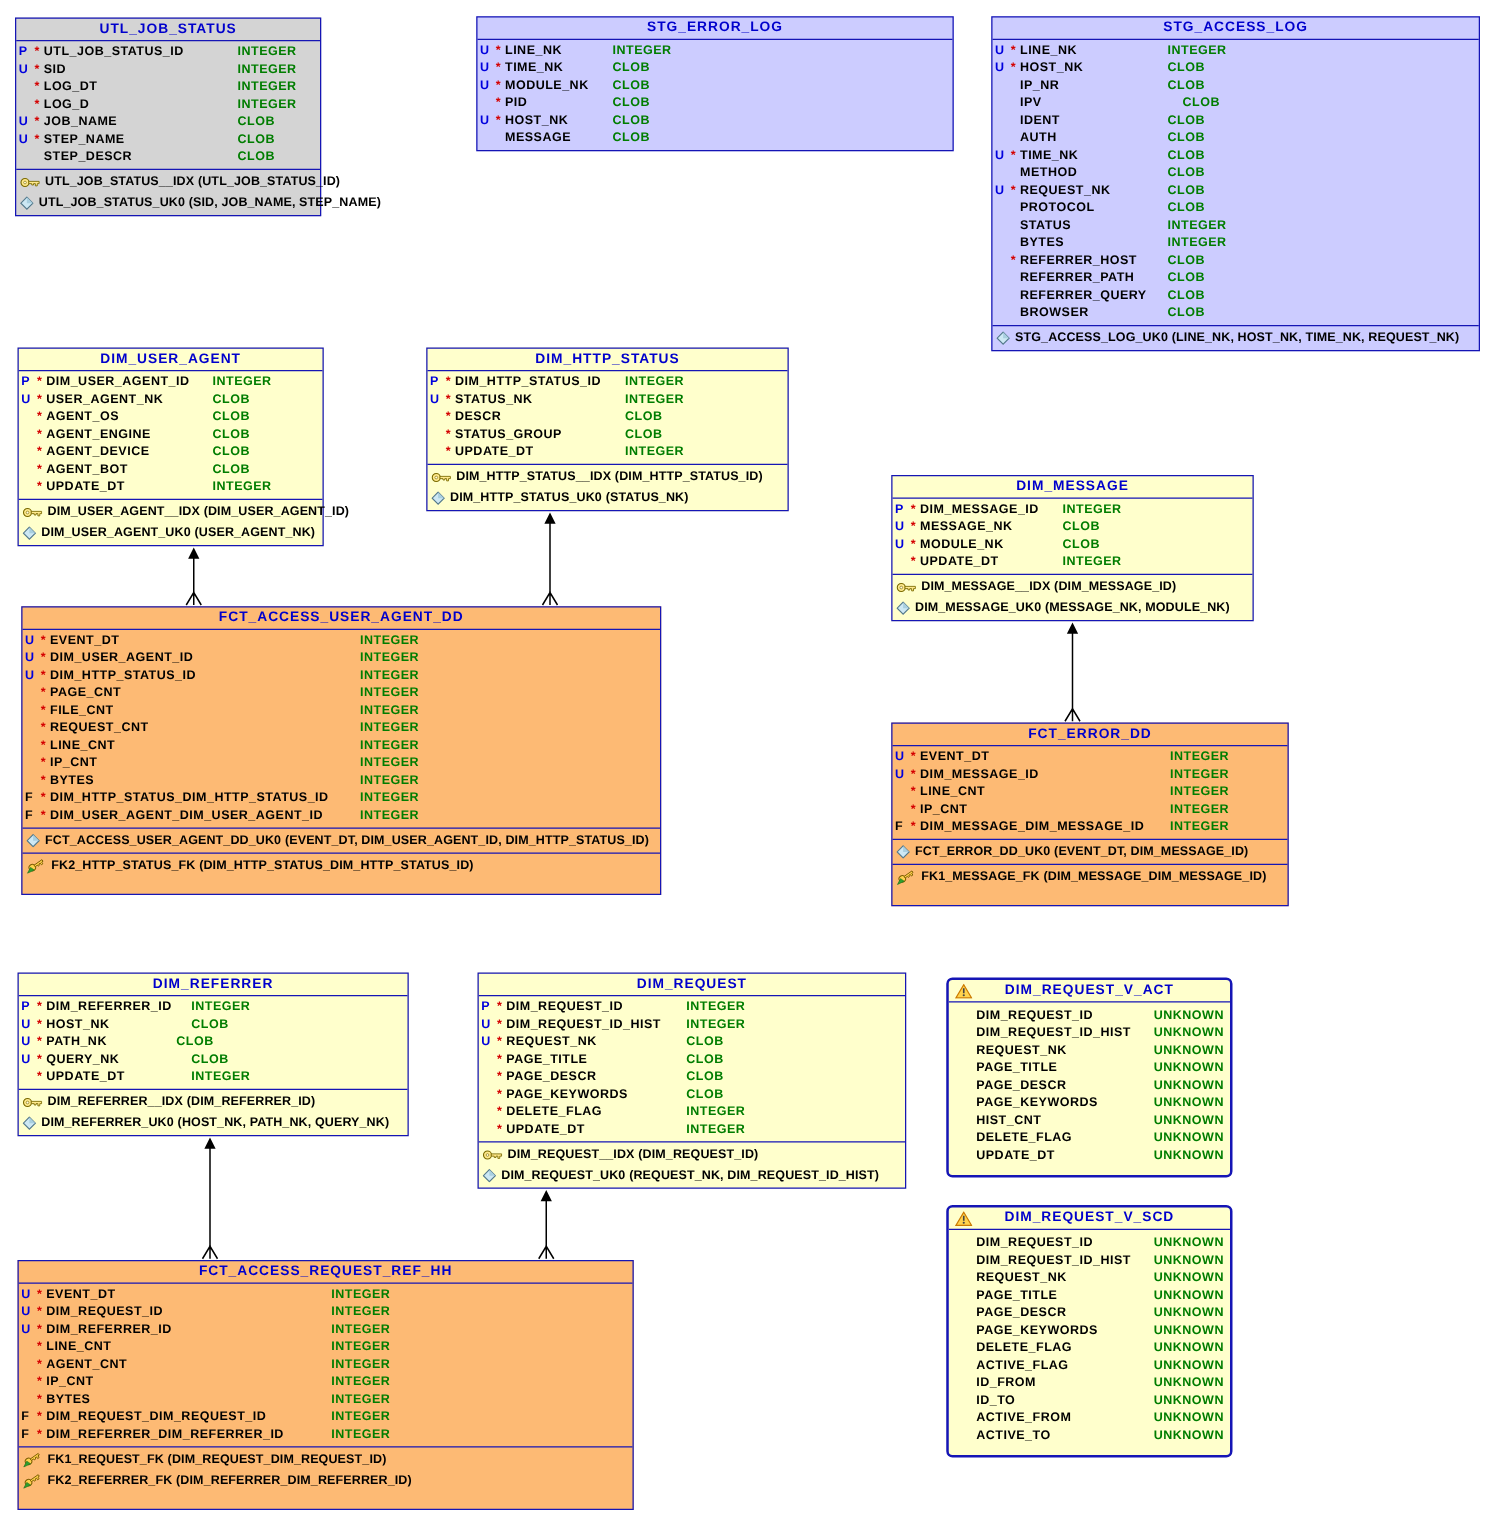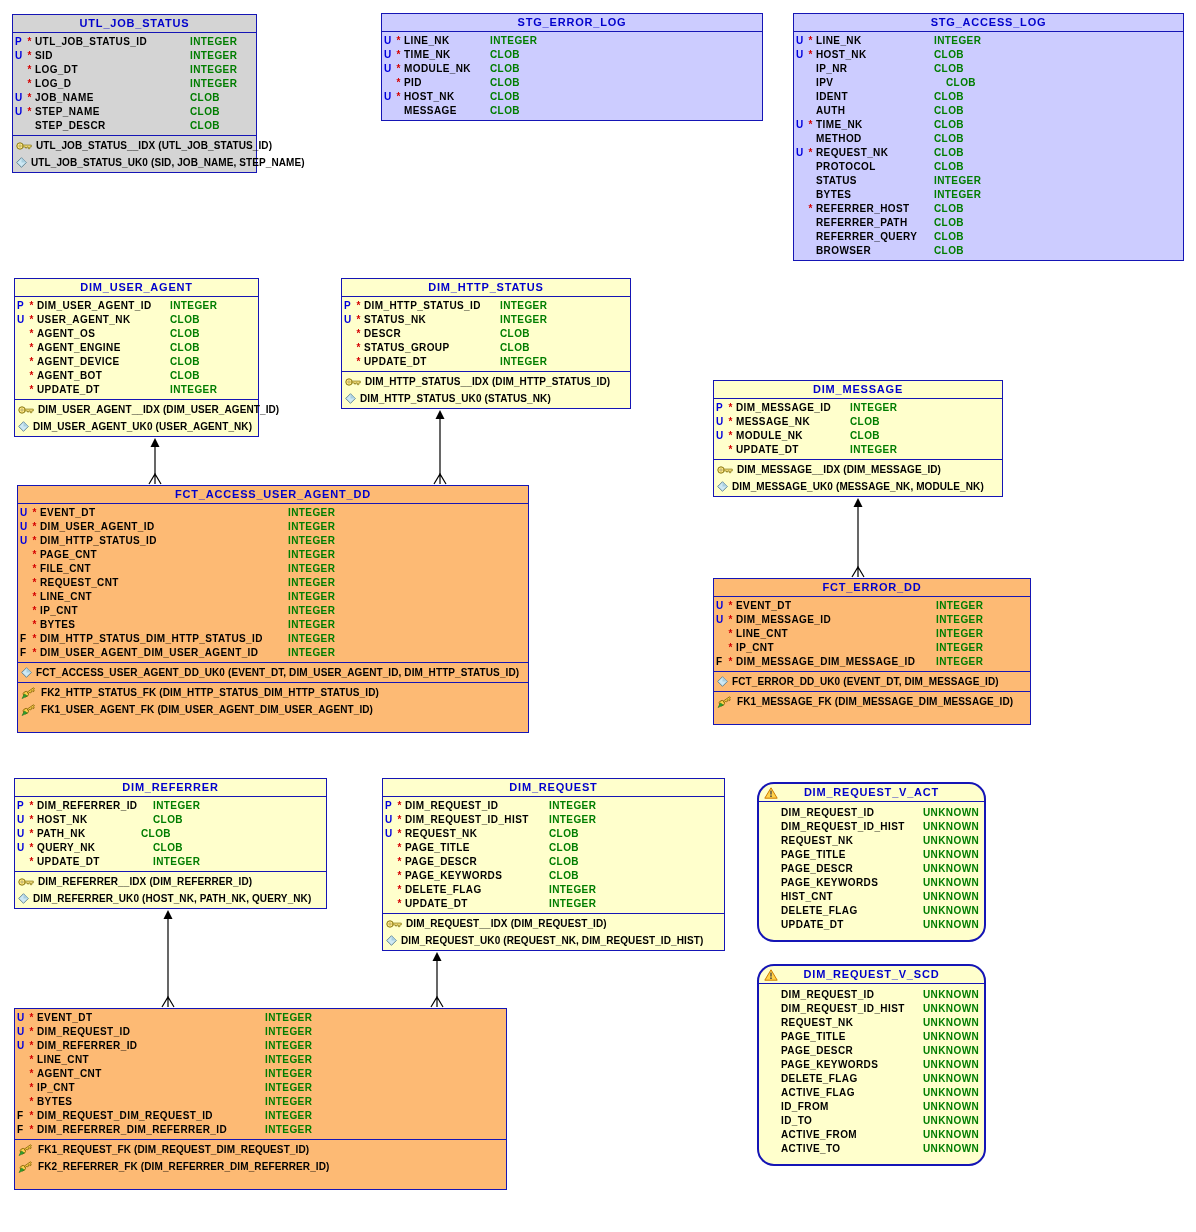--- a/index.html
+++ b/index.html
@@ -5,21 +5,21 @@
   *{box-sizing:border-box;margin:0;padding:0}
   html,body{background:#ffffff}
   body{font-family:"Liberation Sans",sans-serif}
   #canvas{position:relative;width:1196px;height:1232px;background:#ffffff;overflow:hidden}
 
   .tbl{position:absolute;border:1px solid #1515b5;font-size:10px;font-weight:bold;color:#000;background:#fff;cursor:pointer}
   .tbl.gray{background:#d4d4d4}
   .tbl.lavender{background:#ccccff}
   .tbl.yellow{background:#ffffcc}
   .tbl.green{background:#fdba74}
-  .tbl.view{border-radius:17px;border-width:2px;overflow:hidden}
+  .tbl.view{border-radius:5px;border-width:2px;overflow:hidden}
 
   .hdr{position:relative;height:18px;line-height:17px;text-align:center;border-bottom:1px solid #1515b5;color:#0000cc;font-size:11px;letter-spacing:.8px}
   .hdr .warnic{position:absolute;left:5px;top:3px}
 
   .cols{padding:2px 0}
   .view .cols{padding:4px 0 8px}
   .crow{display:flex;height:14px;line-height:14px;white-space:nowrap}
   .k{flex:none;width:11px;padding-left:2px;color:#0000dd}
   .k.f{color:#000}
   .req{flex:none;width:11px;text-align:center;color:#d40000}
@@ -266,20 +266,30 @@
           <span class="nm" style="width:118px">REFERRER_QUERY</span>
           <span class="ty">CLOB</span>
         </div>
         <div class="crow">
           <span class="k"></span>
           <span class="req"></span>
           <span class="nm" style="width:118px">BROWSER</span>
           <span class="ty">CLOB</span>
         </div>
       </div>
+      <div class="sect idxs">
+        <div class="frow">
+          <svg class="ic" width="11" height="11" viewBox="0 0 11 11">
+            <path d="M5.5 0.7 L10.3 5.5 L5.5 10.3 L0.7 5.5 Z" fill="#cde8f4" stroke="#557a8c" stroke-width="0.9"></path>
+            <path d="M5.5 0.7 L10.3 5.5 L5.5 5.5 Z" fill="#a9cfe0"></path>
+          </svg>
+          <span class="iname">STG_ACCESS_LOG_UK0</span>
+          <span class="icols">(LINE_NK, HOST_NK, TIME_NK, REQUEST_NK)</span>
+        </div>
+      </div>
     </div>
     <div class="tbl yellow" id="tbl-DIM_USER_AGENT" style="left:14px;top:278px;width:245px">
       <div class="hdr"><span class="ttl">DIM_USER_AGENT</span></div>
       <div class="cols">
         <div class="crow">
           <span class="k">P</span>
           <span class="req">*</span>
           <span class="nm" style="width:133px">DIM_USER_AGENT_ID</span>
           <span class="ty">INTEGER</span>
         </div>
@@ -527,436 +537,426 @@
           <svg class="ic" width="16" height="13" viewBox="0 0 16 13">
             <g transform="rotate(-35 7 6)">
               <ellipse cx="4" cy="6.5" rx="2.6" ry="2.6" fill="#ffd24d" stroke="#7a5c00" stroke-width="0.8"></ellipse>
               <path d="M6.3 5.7 H14 V7.2 H12.7 V8.8 H11.3 V7.2 H9.9 V8.2 H8.5 V7.2 H6.3 Z" fill="#ffd24d" stroke="#7a5c00" stroke-width="0.7"></path>
             </g>
             <path d="M1 12.6 L6.4 10 L3.4 7.9 Z" fill="#2ea02e" stroke="#1c6e1c" stroke-width="0.5"></path>
           </svg>
           <span class="iname">FK2_HTTP_STATUS_FK</span>
           <span class="icols">(DIM_HTTP_STATUS_DIM_HTTP_STATUS_ID)</span>
         </div>
+      </div>
+    </div>
+    <div class="tbl green" id="tbl-FCT_ERROR_DD" style="left:713px;top:578px;width:318px">
+      <div class="hdr"><span class="ttl">FCT_ERROR_DD</span></div>
+      <div class="cols">
+        <div class="crow">
+          <span class="k">U</span>
+          <span class="req">*</span>
+          <span class="nm" style="width:200px">EVENT_DT</span>
+          <span class="ty">INTEGER</span>
+        </div>
+        <div class="crow">
+          <span class="k">U</span>
+          <span class="req">*</span>
+          <span class="nm" style="width:200px">DIM_MESSAGE_ID</span>
+          <span class="ty">INTEGER</span>
+        </div>
+        <div class="crow">
+          <span class="k"></span>
+          <span class="req">*</span>
+          <span class="nm" style="width:200px">LINE_CNT</span>
+          <span class="ty">INTEGER</span>
+        </div>
+        <div class="crow">
+          <span class="k"></span>
+          <span class="req">*</span>
+          <span class="nm" style="width:200px">IP_CNT</span>
+          <span class="ty">INTEGER</span>
+        </div>
+        <div class="crow">
+          <span class="k f">F</span>
+          <span class="req">*</span>
+          <span class="nm" style="width:200px">DIM_MESSAGE_DIM_MESSAGE_ID</span>
+          <span class="ty">INTEGER</span>
+        </div>
+      </div>
+      <div class="sect idxs">
+        <div class="frow">
+          <svg class="ic" width="11" height="11" viewBox="0 0 11 11">
+            <path d="M5.5 0.7 L10.3 5.5 L5.5 10.3 L0.7 5.5 Z" fill="#cde8f4" stroke="#557a8c" stroke-width="0.9"></path>
+            <path d="M5.5 0.7 L10.3 5.5 L5.5 5.5 Z" fill="#a9cfe0"></path>
+          </svg>
+          <span class="iname">FCT_ERROR_DD_UK0</span>
+          <span class="icols">(EVENT_DT, DIM_MESSAGE_ID)</span>
+        </div>
+      </div>
+      <div class="sect fks">
         <div class="frow">
           <svg class="ic" width="16" height="13" viewBox="0 0 16 13">
             <g transform="rotate(-35 7 6)">
               <ellipse cx="4" cy="6.5" rx="2.6" ry="2.6" fill="#ffd24d" stroke="#7a5c00" stroke-width="0.8"></ellipse>
               <path d="M6.3 5.7 H14 V7.2 H12.7 V8.8 H11.3 V7.2 H9.9 V8.2 H8.5 V7.2 H6.3 Z" fill="#ffd24d" stroke="#7a5c00" stroke-width="0.7"></path>
             </g>
             <path d="M1 12.6 L6.4 10 L3.4 7.9 Z" fill="#2ea02e" stroke="#1c6e1c" stroke-width="0.5"></path>
           </svg>
-          <span class="iname">FK1_USER_AGENT_FK</span>
-          <span class="icols">(DIM_USER_AGENT_DIM_USER_AGENT_ID)</span>
-        </div>
-      </div>
-    </div>
-    <div class="tbl green" id="tbl-FCT_ERROR_DD" style="left:713px;top:578px;width:318px">
-      <div class="hdr"><span class="ttl">FCT_ERROR_DD</span></div>
-      <div class="cols">
-        <div class="crow">
-          <span class="k">U</span>
-          <span class="req">*</span>
-          <span class="nm" style="width:200px">EVENT_DT</span>
-          <span class="ty">INTEGER</span>
-        </div>
-        <div class="crow">
-          <span class="k">U</span>
-          <span class="req">*</span>
-          <span class="nm" style="width:200px">DIM_MESSAGE_ID</span>
-          <span class="ty">INTEGER</span>
-        </div>
-        <div class="crow">
-          <span class="k"></span>
-          <span class="req">*</span>
-          <span class="nm" style="width:200px">LINE_CNT</span>
-          <span class="ty">INTEGER</span>
-        </div>
-        <div class="crow">
-          <span class="k"></span>
-          <span class="req">*</span>
-          <span class="nm" style="width:200px">IP_CNT</span>
-          <span class="ty">INTEGER</span>
-        </div>
-        <div class="crow">
-          <span class="k f">F</span>
-          <span class="req">*</span>
-          <span class="nm" style="width:200px">DIM_MESSAGE_DIM_MESSAGE_ID</span>
+          <span class="iname">FK1_MESSAGE_FK</span>
+          <span class="icols">(DIM_MESSAGE_DIM_MESSAGE_ID)</span>
+        </div>
+      </div>
+    </div>
+    <div class="tbl yellow" id="tbl-DIM_REFERRER" style="left:14px;top:778px;width:313px">
+      <div class="hdr"><span class="ttl">DIM_REFERRER</span></div>
+      <div class="cols">
+        <div class="crow">
+          <span class="k">P</span>
+          <span class="req">*</span>
+          <span class="nm" style="width:116px">DIM_REFERRER_ID</span>
+          <span class="ty">INTEGER</span>
+        </div>
+        <div class="crow">
+          <span class="k">U</span>
+          <span class="req">*</span>
+          <span class="nm" style="width:116px">HOST_NK</span>
+          <span class="ty">CLOB</span>
+        </div>
+        <div class="crow">
+          <span class="k">U</span>
+          <span class="req">*</span>
+          <span class="nm" style="width:104px">PATH_NK</span>
+          <span class="ty">CLOB</span>
+        </div>
+        <div class="crow">
+          <span class="k">U</span>
+          <span class="req">*</span>
+          <span class="nm" style="width:116px">QUERY_NK</span>
+          <span class="ty">CLOB</span>
+        </div>
+        <div class="crow">
+          <span class="k"></span>
+          <span class="req">*</span>
+          <span class="nm" style="width:116px">UPDATE_DT</span>
           <span class="ty">INTEGER</span>
         </div>
       </div>
       <div class="sect idxs">
+        <div class="frow">
+          <svg class="ic" width="16" height="10" viewBox="0 0 16 10">
+            <ellipse cx="4" cy="5" rx="3.2" ry="3.2" fill="#ffe98c" stroke="#7a6a00" stroke-width="0.9"></ellipse>
+            <circle cx="4" cy="5" r="1.1" fill="#fffbe0" stroke="#7a6a00" stroke-width="0.5"></circle>
+            <path d="M7 4.1 H15.3 V5.9 H13.8 V7.7 H12.3 V5.9 H10.8 V7 H9.4 V5.9 H7 Z" fill="#ffe98c" stroke="#7a6a00" stroke-width="0.7"></path>
+          </svg>
+          <span class="iname">DIM_REFERRER__IDX</span>
+          <span class="icols">(DIM_REFERRER_ID)</span>
+        </div>
         <div class="frow">
           <svg class="ic" width="11" height="11" viewBox="0 0 11 11">
             <path d="M5.5 0.7 L10.3 5.5 L5.5 10.3 L0.7 5.5 Z" fill="#cde8f4" stroke="#557a8c" stroke-width="0.9"></path>
             <path d="M5.5 0.7 L10.3 5.5 L5.5 5.5 Z" fill="#a9cfe0"></path>
           </svg>
-          <span class="iname">FCT_ERROR_DD_UK0</span>
-          <span class="icols">(EVENT_DT, DIM_MESSAGE_ID)</span>
+          <span class="iname">DIM_REFERRER_UK0</span>
+          <span class="icols">(HOST_NK, PATH_NK, QUERY_NK)</span>
+        </div>
+      </div>
+    </div>
+    <div class="tbl yellow" id="tbl-DIM_REQUEST" style="left:382px;top:778px;width:343px">
+      <div class="hdr"><span class="ttl">DIM_REQUEST</span></div>
+      <div class="cols">
+        <div class="crow">
+          <span class="k">P</span>
+          <span class="req">*</span>
+          <span class="nm" style="width:144px">DIM_REQUEST_ID</span>
+          <span class="ty">INTEGER</span>
+        </div>
+        <div class="crow">
+          <span class="k">U</span>
+          <span class="req">*</span>
+          <span class="nm" style="width:144px">DIM_REQUEST_ID_HIST</span>
+          <span class="ty">INTEGER</span>
+        </div>
+        <div class="crow">
+          <span class="k">U</span>
+          <span class="req">*</span>
+          <span class="nm" style="width:144px">REQUEST_NK</span>
+          <span class="ty">CLOB</span>
+        </div>
+        <div class="crow">
+          <span class="k"></span>
+          <span class="req">*</span>
+          <span class="nm" style="width:144px">PAGE_TITLE</span>
+          <span class="ty">CLOB</span>
+        </div>
+        <div class="crow">
+          <span class="k"></span>
+          <span class="req">*</span>
+          <span class="nm" style="width:144px">PAGE_DESCR</span>
+          <span class="ty">CLOB</span>
+        </div>
+        <div class="crow">
+          <span class="k"></span>
+          <span class="req">*</span>
+          <span class="nm" style="width:144px">PAGE_KEYWORDS</span>
+          <span class="ty">CLOB</span>
+        </div>
+        <div class="crow">
+          <span class="k"></span>
+          <span class="req">*</span>
+          <span class="nm" style="width:144px">DELETE_FLAG</span>
+          <span class="ty">INTEGER</span>
+        </div>
+        <div class="crow">
+          <span class="k"></span>
+          <span class="req">*</span>
+          <span class="nm" style="width:144px">UPDATE_DT</span>
+          <span class="ty">INTEGER</span>
+        </div>
+      </div>
+      <div class="sect idxs">
+        <div class="frow">
+          <svg class="ic" width="16" height="10" viewBox="0 0 16 10">
+            <ellipse cx="4" cy="5" rx="3.2" ry="3.2" fill="#ffe98c" stroke="#7a6a00" stroke-width="0.9"></ellipse>
+            <circle cx="4" cy="5" r="1.1" fill="#fffbe0" stroke="#7a6a00" stroke-width="0.5"></circle>
+            <path d="M7 4.1 H15.3 V5.9 H13.8 V7.7 H12.3 V5.9 H10.8 V7 H9.4 V5.9 H7 Z" fill="#ffe98c" stroke="#7a6a00" stroke-width="0.7"></path>
+          </svg>
+          <span class="iname">DIM_REQUEST__IDX</span>
+          <span class="icols">(DIM_REQUEST_ID)</span>
+        </div>
+        <div class="frow">
+          <svg class="ic" width="11" height="11" viewBox="0 0 11 11">
+            <path d="M5.5 0.7 L10.3 5.5 L5.5 10.3 L0.7 5.5 Z" fill="#cde8f4" stroke="#557a8c" stroke-width="0.9"></path>
+            <path d="M5.5 0.7 L10.3 5.5 L5.5 5.5 Z" fill="#a9cfe0"></path>
+          </svg>
+          <span class="iname">DIM_REQUEST_UK0</span>
+          <span class="icols">(REQUEST_NK, DIM_REQUEST_ID_HIST)</span>
+        </div>
+      </div>
+    </div>
+    <div class="tbl yellow view" id="tbl-DIM_REQUEST_V_ACT" style="left:757px;top:782px;width:229px">
+      <div class="hdr"><svg class="ic warnic" width="14" height="12" viewBox="0 0 14 12">
+          <path d="M7 0.8 L13.2 11.2 H0.8 Z" fill="#ffd34d" stroke="#cc7a00" stroke-width="1"></path>
+          <rect x="6.35" y="3.6" width="1.3" height="4" fill="#444"></rect>
+          <circle cx="7" cy="9.2" r="0.85" fill="#444"></circle>
+        </svg><span class="ttl">DIM_REQUEST_V_ACT</span></div>
+      <div class="cols">
+        <div class="crow">
+          <span class="k"></span>
+          <span class="req"></span>
+          <span class="nm" style="width:142px">DIM_REQUEST_ID</span>
+          <span class="ty">UNKNOWN</span>
+        </div>
+        <div class="crow">
+          <span class="k"></span>
+          <span class="req"></span>
+          <span class="nm" style="width:142px">DIM_REQUEST_ID_HIST</span>
+          <span class="ty">UNKNOWN</span>
+        </div>
+        <div class="crow">
+          <span class="k"></span>
+          <span class="req"></span>
+          <span class="nm" style="width:142px">REQUEST_NK</span>
+          <span class="ty">UNKNOWN</span>
+        </div>
+        <div class="crow">
+          <span class="k"></span>
+          <span class="req"></span>
+          <span class="nm" style="width:142px">PAGE_TITLE</span>
+          <span class="ty">UNKNOWN</span>
+        </div>
+        <div class="crow">
+          <span class="k"></span>
+          <span class="req"></span>
+          <span class="nm" style="width:142px">PAGE_DESCR</span>
+          <span class="ty">UNKNOWN</span>
+        </div>
+        <div class="crow">
+          <span class="k"></span>
+          <span class="req"></span>
+          <span class="nm" style="width:142px">PAGE_KEYWORDS</span>
+          <span class="ty">UNKNOWN</span>
+        </div>
+        <div class="crow">
+          <span class="k"></span>
+          <span class="req"></span>
+          <span class="nm" style="width:142px">HIST_CNT</span>
+          <span class="ty">UNKNOWN</span>
+        </div>
+        <div class="crow">
+          <span class="k"></span>
+          <span class="req"></span>
+          <span class="nm" style="width:142px">DELETE_FLAG</span>
+          <span class="ty">UNKNOWN</span>
+        </div>
+        <div class="crow">
+          <span class="k"></span>
+          <span class="req"></span>
+          <span class="nm" style="width:142px">UPDATE_DT</span>
+          <span class="ty">UNKNOWN</span>
+        </div>
+      </div>
+    </div>
+    <div class="tbl yellow view" id="tbl-DIM_REQUEST_V_SCD" style="left:757px;top:964px;width:229px">
+      <div class="hdr"><svg class="ic warnic" width="14" height="12" viewBox="0 0 14 12">
+          <path d="M7 0.8 L13.2 11.2 H0.8 Z" fill="#ffd34d" stroke="#cc7a00" stroke-width="1"></path>
+          <rect x="6.35" y="3.6" width="1.3" height="4" fill="#444"></rect>
+          <circle cx="7" cy="9.2" r="0.85" fill="#444"></circle>
+        </svg><span class="ttl">DIM_REQUEST_V_SCD</span></div>
+      <div class="cols">
+        <div class="crow">
+          <span class="k"></span>
+          <span class="req"></span>
+          <span class="nm" style="width:142px">DIM_REQUEST_ID</span>
+          <span class="ty">UNKNOWN</span>
+        </div>
+        <div class="crow">
+          <span class="k"></span>
+          <span class="req"></span>
+          <span class="nm" style="width:142px">DIM_REQUEST_ID_HIST</span>
+          <span class="ty">UNKNOWN</span>
+        </div>
+        <div class="crow">
+          <span class="k"></span>
+          <span class="req"></span>
+          <span class="nm" style="width:142px">REQUEST_NK</span>
+          <span class="ty">UNKNOWN</span>
+        </div>
+        <div class="crow">
+          <span class="k"></span>
+          <span class="req"></span>
+          <span class="nm" style="width:142px">PAGE_TITLE</span>
+          <span class="ty">UNKNOWN</span>
+        </div>
+        <div class="crow">
+          <span class="k"></span>
+          <span class="req"></span>
+          <span class="nm" style="width:142px">PAGE_DESCR</span>
+          <span class="ty">UNKNOWN</span>
+        </div>
+        <div class="crow">
+          <span class="k"></span>
+          <span class="req"></span>
+          <span class="nm" style="width:142px">PAGE_KEYWORDS</span>
+          <span class="ty">UNKNOWN</span>
+        </div>
+        <div class="crow">
+          <span class="k"></span>
+          <span class="req"></span>
+          <span class="nm" style="width:142px">DELETE_FLAG</span>
+          <span class="ty">UNKNOWN</span>
+        </div>
+        <div class="crow">
+          <span class="k"></span>
+          <span class="req"></span>
+          <span class="nm" style="width:142px">ACTIVE_FLAG</span>
+          <span class="ty">UNKNOWN</span>
+        </div>
+        <div class="crow">
+          <span class="k"></span>
+          <span class="req"></span>
+          <span class="nm" style="width:142px">ID_FROM</span>
+          <span class="ty">UNKNOWN</span>
+        </div>
+        <div class="crow">
+          <span class="k"></span>
+          <span class="req"></span>
+          <span class="nm" style="width:142px">ID_TO</span>
+          <span class="ty">UNKNOWN</span>
+        </div>
+        <div class="crow">
+          <span class="k"></span>
+          <span class="req"></span>
+          <span class="nm" style="width:142px">ACTIVE_FROM</span>
+          <span class="ty">UNKNOWN</span>
+        </div>
+        <div class="crow">
+          <span class="k"></span>
+          <span class="req"></span>
+          <span class="nm" style="width:142px">ACTIVE_TO</span>
+          <span class="ty">UNKNOWN</span>
+        </div>
+      </div>
+    </div>
+    <div class="tbl green" id="tbl-FCT_ACCESS_REQUEST_REF_HH" style="left:14px;top:1008px;width:493px">
+      <div class="hdr"><span class="ttl">FCT_ACCESS_REQUEST_REF_HH</span></div>
+      <div class="cols">
+        <div class="crow">
+          <span class="k">U</span>
+          <span class="req">*</span>
+          <span class="nm" style="width:228px">EVENT_DT</span>
+          <span class="ty">INTEGER</span>
+        </div>
+        <div class="crow">
+          <span class="k">U</span>
+          <span class="req">*</span>
+          <span class="nm" style="width:228px">DIM_REQUEST_ID</span>
+          <span class="ty">INTEGER</span>
+        </div>
+        <div class="crow">
+          <span class="k">U</span>
+          <span class="req">*</span>
+          <span class="nm" style="width:228px">DIM_REFERRER_ID</span>
+          <span class="ty">INTEGER</span>
+        </div>
+        <div class="crow">
+          <span class="k"></span>
+          <span class="req">*</span>
+          <span class="nm" style="width:228px">LINE_CNT</span>
+          <span class="ty">INTEGER</span>
+        </div>
+        <div class="crow">
+          <span class="k"></span>
+          <span class="req">*</span>
+          <span class="nm" style="width:228px">AGENT_CNT</span>
+          <span class="ty">INTEGER</span>
+        </div>
+        <div class="crow">
+          <span class="k"></span>
+          <span class="req">*</span>
+          <span class="nm" style="width:228px">IP_CNT</span>
+          <span class="ty">INTEGER</span>
+        </div>
+        <div class="crow">
+          <span class="k"></span>
+          <span class="req">*</span>
+          <span class="nm" style="width:228px">BYTES</span>
+          <span class="ty">INTEGER</span>
+        </div>
+        <div class="crow">
+          <span class="k f">F</span>
+          <span class="req">*</span>
+          <span class="nm" style="width:228px">DIM_REQUEST_DIM_REQUEST_ID</span>
+          <span class="ty">INTEGER</span>
+        </div>
+        <div class="crow">
+          <span class="k f">F</span>
+          <span class="req">*</span>
+          <span class="nm" style="width:228px">DIM_REFERRER_DIM_REFERRER_ID</span>
+          <span class="ty">INTEGER</span>
         </div>
       </div>
       <div class="sect fks">
         <div class="frow">
           <svg class="ic" width="16" height="13" viewBox="0 0 16 13">
             <g transform="rotate(-35 7 6)">
               <ellipse cx="4" cy="6.5" rx="2.6" ry="2.6" fill="#ffd24d" stroke="#7a5c00" stroke-width="0.8"></ellipse>
               <path d="M6.3 5.7 H14 V7.2 H12.7 V8.8 H11.3 V7.2 H9.9 V8.2 H8.5 V7.2 H6.3 Z" fill="#ffd24d" stroke="#7a5c00" stroke-width="0.7"></path>
             </g>
             <path d="M1 12.6 L6.4 10 L3.4 7.9 Z" fill="#2ea02e" stroke="#1c6e1c" stroke-width="0.5"></path>
           </svg>
-          <span class="iname">FK1_MESSAGE_FK</span>
-          <span class="icols">(DIM_MESSAGE_DIM_MESSAGE_ID)</span>
-        </div>
-      </div>
-    </div>
-    <div class="tbl yellow" id="tbl-DIM_REFERRER" style="left:14px;top:778px;width:313px">
-      <div class="hdr"><span class="ttl">DIM_REFERRER</span></div>
-      <div class="cols">
-        <div class="crow">
-          <span class="k">P</span>
-          <span class="req">*</span>
-          <span class="nm" style="width:116px">DIM_REFERRER_ID</span>
-          <span class="ty">INTEGER</span>
-        </div>
-        <div class="crow">
-          <span class="k">U</span>
-          <span class="req">*</span>
-          <span class="nm" style="width:116px">HOST_NK</span>
-          <span class="ty">CLOB</span>
-        </div>
-        <div class="crow">
-          <span class="k">U</span>
-          <span class="req">*</span>
-          <span class="nm" style="width:104px">PATH_NK</span>
-          <span class="ty">CLOB</span>
-        </div>
-        <div class="crow">
-          <span class="k">U</span>
-          <span class="req">*</span>
-          <span class="nm" style="width:116px">QUERY_NK</span>
-          <span class="ty">CLOB</span>
-        </div>
-        <div class="crow">
-          <span class="k"></span>
-          <span class="req">*</span>
-          <span class="nm" style="width:116px">UPDATE_DT</span>
-          <span class="ty">INTEGER</span>
-        </div>
-      </div>
-      <div class="sect idxs">
-        <div class="frow">
-          <svg class="ic" width="16" height="10" viewBox="0 0 16 10">
-            <ellipse cx="4" cy="5" rx="3.2" ry="3.2" fill="#ffe98c" stroke="#7a6a00" stroke-width="0.9"></ellipse>
-            <circle cx="4" cy="5" r="1.1" fill="#fffbe0" stroke="#7a6a00" stroke-width="0.5"></circle>
-            <path d="M7 4.1 H15.3 V5.9 H13.8 V7.7 H12.3 V5.9 H10.8 V7 H9.4 V5.9 H7 Z" fill="#ffe98c" stroke="#7a6a00" stroke-width="0.7"></path>
-          </svg>
-          <span class="iname">DIM_REFERRER__IDX</span>
-          <span class="icols">(DIM_REFERRER_ID)</span>
-        </div>
-        <div class="frow">
-          <svg class="ic" width="11" height="11" viewBox="0 0 11 11">
-            <path d="M5.5 0.7 L10.3 5.5 L5.5 10.3 L0.7 5.5 Z" fill="#cde8f4" stroke="#557a8c" stroke-width="0.9"></path>
-            <path d="M5.5 0.7 L10.3 5.5 L5.5 5.5 Z" fill="#a9cfe0"></path>
-          </svg>
-          <span class="iname">DIM_REFERRER_UK0</span>
-          <span class="icols">(HOST_NK, PATH_NK, QUERY_NK)</span>
-        </div>
-      </div>
-    </div>
-    <div class="tbl yellow" id="tbl-DIM_REQUEST" style="left:382px;top:778px;width:343px">
-      <div class="hdr"><span class="ttl">DIM_REQUEST</span></div>
-      <div class="cols">
-        <div class="crow">
-          <span class="k">P</span>
-          <span class="req">*</span>
-          <span class="nm" style="width:144px">DIM_REQUEST_ID</span>
-          <span class="ty">INTEGER</span>
-        </div>
-        <div class="crow">
-          <span class="k">U</span>
-          <span class="req">*</span>
-          <span class="nm" style="width:144px">DIM_REQUEST_ID_HIST</span>
-          <span class="ty">INTEGER</span>
-        </div>
-        <div class="crow">
-          <span class="k">U</span>
-          <span class="req">*</span>
-          <span class="nm" style="width:144px">REQUEST_NK</span>
-          <span class="ty">CLOB</span>
-        </div>
-        <div class="crow">
-          <span class="k"></span>
-          <span class="req">*</span>
-          <span class="nm" style="width:144px">PAGE_TITLE</span>
-          <span class="ty">CLOB</span>
-        </div>
-        <div class="crow">
-          <span class="k"></span>
-          <span class="req">*</span>
-          <span class="nm" style="width:144px">PAGE_DESCR</span>
-          <span class="ty">CLOB</span>
-        </div>
-        <div class="crow">
-          <span class="k"></span>
-          <span class="req">*</span>
-          <span class="nm" style="width:144px">PAGE_KEYWORDS</span>
-          <span class="ty">CLOB</span>
-        </div>
-        <div class="crow">
-          <span class="k"></span>
-          <span class="req">*</span>
-          <span class="nm" style="width:144px">DELETE_FLAG</span>
-          <span class="ty">INTEGER</span>
-        </div>
-        <div class="crow">
-          <span class="k"></span>
-          <span class="req">*</span>
-          <span class="nm" style="width:144px">UPDATE_DT</span>
-          <span class="ty">INTEGER</span>
-        </div>
-      </div>
-      <div class="sect idxs">
-        <div class="frow">
-          <svg class="ic" width="16" height="10" viewBox="0 0 16 10">
-            <ellipse cx="4" cy="5" rx="3.2" ry="3.2" fill="#ffe98c" stroke="#7a6a00" stroke-width="0.9"></ellipse>
-            <circle cx="4" cy="5" r="1.1" fill="#fffbe0" stroke="#7a6a00" stroke-width="0.5"></circle>
-            <path d="M7 4.1 H15.3 V5.9 H13.8 V7.7 H12.3 V5.9 H10.8 V7 H9.4 V5.9 H7 Z" fill="#ffe98c" stroke="#7a6a00" stroke-width="0.7"></path>
-          </svg>
-          <span class="iname">DIM_REQUEST__IDX</span>
-          <span class="icols">(DIM_REQUEST_ID)</span>
-        </div>
-        <div class="frow">
-          <svg class="ic" width="11" height="11" viewBox="0 0 11 11">
-            <path d="M5.5 0.7 L10.3 5.5 L5.5 10.3 L0.7 5.5 Z" fill="#cde8f4" stroke="#557a8c" stroke-width="0.9"></path>
-            <path d="M5.5 0.7 L10.3 5.5 L5.5 5.5 Z" fill="#a9cfe0"></path>
-          </svg>
-          <span class="iname">DIM_REQUEST_UK0</span>
-          <span class="icols">(REQUEST_NK, DIM_REQUEST_ID_HIST)</span>
-        </div>
-      </div>
-    </div>
-    <div class="tbl yellow view" id="tbl-DIM_REQUEST_V_ACT" style="left:757px;top:782px;width:229px">
-      <div class="hdr"><svg class="ic warnic" width="14" height="12" viewBox="0 0 14 12">
-          <path d="M7 0.8 L13.2 11.2 H0.8 Z" fill="#ffd34d" stroke="#cc7a00" stroke-width="1"></path>
-          <rect x="6.35" y="3.6" width="1.3" height="4" fill="#444"></rect>
-          <circle cx="7" cy="9.2" r="0.85" fill="#444"></circle>
-        </svg><span class="ttl">DIM_REQUEST_V_ACT</span></div>
-      <div class="cols">
-        <div class="crow">
-          <span class="k"></span>
-          <span class="req"></span>
-          <span class="nm" style="width:142px">DIM_REQUEST_ID</span>
-          <span class="ty">UNKNOWN</span>
-        </div>
-        <div class="crow">
-          <span class="k"></span>
-          <span class="req"></span>
-          <span class="nm" style="width:142px">DIM_REQUEST_ID_HIST</span>
-          <span class="ty">UNKNOWN</span>
-        </div>
-        <div class="crow">
-          <span class="k"></span>
-          <span class="req"></span>
-          <span class="nm" style="width:142px">REQUEST_NK</span>
-          <span class="ty">UNKNOWN</span>
-        </div>
-        <div class="crow">
-          <span class="k"></span>
-          <span class="req"></span>
-          <span class="nm" style="width:142px">PAGE_TITLE</span>
-          <span class="ty">UNKNOWN</span>
-        </div>
-        <div class="crow">
-          <span class="k"></span>
-          <span class="req"></span>
-          <span class="nm" style="width:142px">PAGE_DESCR</span>
-          <span class="ty">UNKNOWN</span>
-        </div>
-        <div class="crow">
-          <span class="k"></span>
-          <span class="req"></span>
-          <span class="nm" style="width:142px">PAGE_KEYWORDS</span>
-          <span class="ty">UNKNOWN</span>
-        </div>
-        <div class="crow">
-          <span class="k"></span>
-          <span class="req"></span>
-          <span class="nm" style="width:142px">HIST_CNT</span>
-          <span class="ty">UNKNOWN</span>
-        </div>
-        <div class="crow">
-          <span class="k"></span>
-          <span class="req"></span>
-          <span class="nm" style="width:142px">DELETE_FLAG</span>
-          <span class="ty">UNKNOWN</span>
-        </div>
-        <div class="crow">
-          <span class="k"></span>
-          <span class="req"></span>
-          <span class="nm" style="width:142px">UPDATE_DT</span>
-          <span class="ty">UNKNOWN</span>
-        </div>
-      </div>
-    </div>
-    <div class="tbl yellow view" id="tbl-DIM_REQUEST_V_SCD" style="left:757px;top:964px;width:229px">
-      <div class="hdr"><svg class="ic warnic" width="14" height="12" viewBox="0 0 14 12">
-          <path d="M7 0.8 L13.2 11.2 H0.8 Z" fill="#ffd34d" stroke="#cc7a00" stroke-width="1"></path>
-          <rect x="6.35" y="3.6" width="1.3" height="4" fill="#444"></rect>
-          <circle cx="7" cy="9.2" r="0.85" fill="#444"></circle>
-        </svg><span class="ttl">DIM_REQUEST_V_SCD</span></div>
-      <div class="cols">
-        <div class="crow">
-          <span class="k"></span>
-          <span class="req"></span>
-          <span class="nm" style="width:142px">DIM_REQUEST_ID</span>
-          <span class="ty">UNKNOWN</span>
-        </div>
-        <div class="crow">
-          <span class="k"></span>
-          <span class="req"></span>
-          <span class="nm" style="width:142px">DIM_REQUEST_ID_HIST</span>
-          <span class="ty">UNKNOWN</span>
-        </div>
-        <div class="crow">
-          <span class="k"></span>
-          <span class="req"></span>
-          <span class="nm" style="width:142px">REQUEST_NK</span>
-          <span class="ty">UNKNOWN</span>
-        </div>
-        <div class="crow">
-          <span class="k"></span>
-          <span class="req"></span>
-          <span class="nm" style="width:142px">PAGE_TITLE</span>
-          <span class="ty">UNKNOWN</span>
-        </div>
-        <div class="crow">
-          <span class="k"></span>
-          <span class="req"></span>
-          <span class="nm" style="width:142px">PAGE_DESCR</span>
-          <span class="ty">UNKNOWN</span>
-        </div>
-        <div class="crow">
-          <span class="k"></span>
-          <span class="req"></span>
-          <span class="nm" style="width:142px">PAGE_KEYWORDS</span>
-          <span class="ty">UNKNOWN</span>
-        </div>
-        <div class="crow">
-          <span class="k"></span>
-          <span class="req"></span>
-          <span class="nm" style="width:142px">DELETE_FLAG</span>
-          <span class="ty">UNKNOWN</span>
-        </div>
-        <div class="crow">
-          <span class="k"></span>
-          <span class="req"></span>
-          <span class="nm" style="width:142px">ACTIVE_FLAG</span>
-          <span class="ty">UNKNOWN</span>
-        </div>
-        <div class="crow">
-          <span class="k"></span>
-          <span class="req"></span>
-          <span class="nm" style="width:142px">ID_FROM</span>
-          <span class="ty">UNKNOWN</span>
-        </div>
-        <div class="crow">
-          <span class="k"></span>
-          <span class="req"></span>
-          <span class="nm" style="width:142px">ID_TO</span>
-          <span class="ty">UNKNOWN</span>
-        </div>
-        <div class="crow">
-          <span class="k"></span>
-          <span class="req"></span>
-          <span class="nm" style="width:142px">ACTIVE_FROM</span>
-          <span class="ty">UNKNOWN</span>
-        </div>
-        <div class="crow">
-          <span class="k"></span>
-          <span class="req"></span>
-          <span class="nm" style="width:142px">ACTIVE_TO</span>
-          <span class="ty">UNKNOWN</span>
-        </div>
-      </div>
-    </div>
-    <div class="tbl green" id="tbl-FCT_ACCESS_REQUEST_REF_HH" style="left:14px;top:1008px;width:493px">
-      <div class="cols">
-        <div class="crow">
-          <span class="k">U</span>
-          <span class="req">*</span>
-          <span class="nm" style="width:228px">EVENT_DT</span>
-          <span class="ty">INTEGER</span>
-        </div>
-        <div class="crow">
-          <span class="k">U</span>
-          <span class="req">*</span>
-          <span class="nm" style="width:228px">DIM_REQUEST_ID</span>
-          <span class="ty">INTEGER</span>
-        </div>
-        <div class="crow">
-          <span class="k">U</span>
-          <span class="req">*</span>
-          <span class="nm" style="width:228px">DIM_REFERRER_ID</span>
-          <span class="ty">INTEGER</span>
-        </div>
-        <div class="crow">
-          <span class="k"></span>
-          <span class="req">*</span>
-          <span class="nm" style="width:228px">LINE_CNT</span>
-          <span class="ty">INTEGER</span>
-        </div>
-        <div class="crow">
-          <span class="k"></span>
-          <span class="req">*</span>
-          <span class="nm" style="width:228px">AGENT_CNT</span>
-          <span class="ty">INTEGER</span>
-        </div>
-        <div class="crow">
-          <span class="k"></span>
-          <span class="req">*</span>
-          <span class="nm" style="width:228px">IP_CNT</span>
-          <span class="ty">INTEGER</span>
-        </div>
-        <div class="crow">
-          <span class="k"></span>
-          <span class="req">*</span>
-          <span class="nm" style="width:228px">BYTES</span>
-          <span class="ty">INTEGER</span>
-        </div>
-        <div class="crow">
-          <span class="k f">F</span>
-          <span class="req">*</span>
-          <span class="nm" style="width:228px">DIM_REQUEST_DIM_REQUEST_ID</span>
-          <span class="ty">INTEGER</span>
-        </div>
-        <div class="crow">
-          <span class="k f">F</span>
-          <span class="req">*</span>
-          <span class="nm" style="width:228px">DIM_REFERRER_DIM_REFERRER_ID</span>
-          <span class="ty">INTEGER</span>
-        </div>
-      </div>
-      <div class="sect fks">
+          <span class="iname">FK1_REQUEST_FK</span>
+          <span class="icols">(DIM_REQUEST_DIM_REQUEST_ID)</span>
+        </div>
         <div class="frow">
           <svg class="ic" width="16" height="13" viewBox="0 0 16 13">
             <g transform="rotate(-35 7 6)">
               <ellipse cx="4" cy="6.5" rx="2.6" ry="2.6" fill="#ffd24d" stroke="#7a5c00" stroke-width="0.8"></ellipse>
               <path d="M6.3 5.7 H14 V7.2 H12.7 V8.8 H11.3 V7.2 H9.9 V8.2 H8.5 V7.2 H6.3 Z" fill="#ffd24d" stroke="#7a5c00" stroke-width="0.7"></path>
             </g>
             <path d="M1 12.6 L6.4 10 L3.4 7.9 Z" fill="#2ea02e" stroke="#1c6e1c" stroke-width="0.5"></path>
           </svg>
-          <span class="iname">FK1_REQUEST_FK</span>
-          <span class="icols">(DIM_REQUEST_DIM_REQUEST_ID)</span>
-        </div>
-        <div class="frow">
-          <svg class="ic" width="16" height="13" viewBox="0 0 16 13">
-            <g transform="rotate(-35 7 6)">
-              <ellipse cx="4" cy="6.5" rx="2.6" ry="2.6" fill="#ffd24d" stroke="#7a5c00" stroke-width="0.8"></ellipse>
-              <path d="M6.3 5.7 H14 V7.2 H12.7 V8.8 H11.3 V7.2 H9.9 V8.2 H8.5 V7.2 H6.3 Z" fill="#ffd24d" stroke="#7a5c00" stroke-width="0.7"></path>
-            </g>
-            <path d="M1 12.6 L6.4 10 L3.4 7.9 Z" fill="#2ea02e" stroke="#1c6e1c" stroke-width="0.5"></path>
-          </svg>
           <span class="iname">FK2_REFERRER_FK</span>
           <span class="icols">(DIM_REFERRER_DIM_REFERRER_ID)</span>
         </div>
       </div>
     </div>
   </div>
 
 </body></html>

